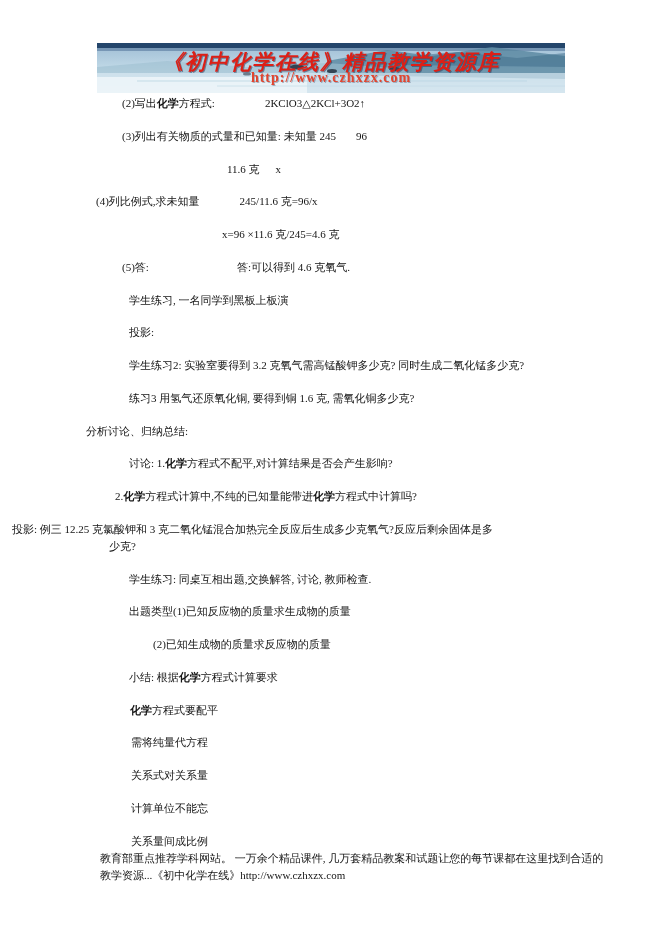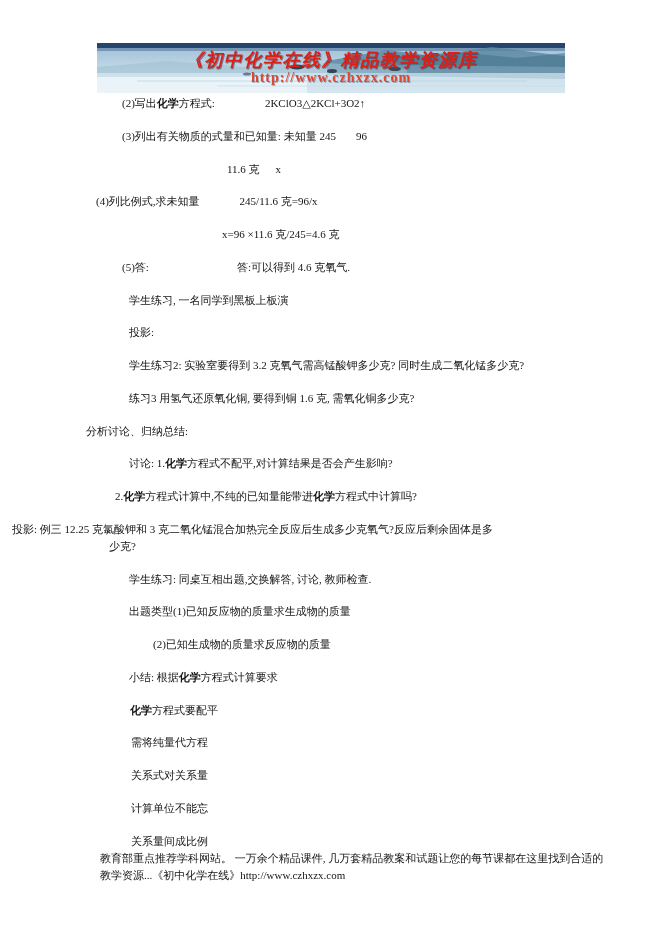--- a/index.html
+++ b/index.html
@@ -6,21 +6,21 @@
   body{
     width:661px;height:935px;background:#ffffff;position:relative;overflow:hidden;
     font-family:"Liberation Serif","DejaVu Serif",serif;color:#141414;
   }
   .banner{
     position:absolute;left:97px;top:43px;width:468px;height:50px;overflow:hidden;
   }
   .banner svg{position:absolute;left:0;top:0;}
   .banner .title{
     position:absolute;top:5px;left:0;right:0;text-align:center;
-    font-weight:bold;font-style:italic;font-size:18px;letter-spacing:1.5px;
+    font-weight:bold;font-style:italic;font-size:21px;letter-spacing:1.5px;
     color:#dd1f16;text-shadow:1px 1px 0 rgba(50,60,90,.55);
   }
   .banner .url{
     position:absolute;top:27px;left:0;right:0;text-align:center;
     font-weight:bold;font-size:14px;letter-spacing:1px;
     color:#e2452f;text-shadow:1px 1px 0 rgba(70,80,110,.4);
   }
   .doc{position:absolute;left:12px;top:95px;width:661px;}
   .line{
     height:17px;line-height:17px;margin:0 0 15.75px 0;

